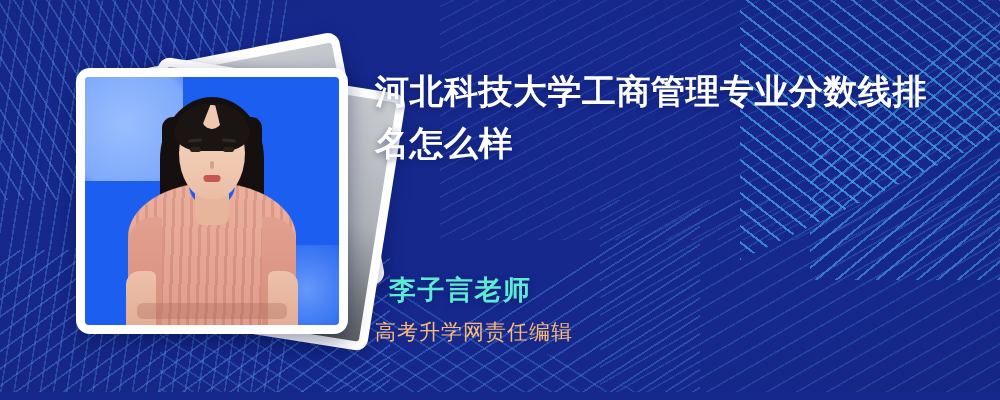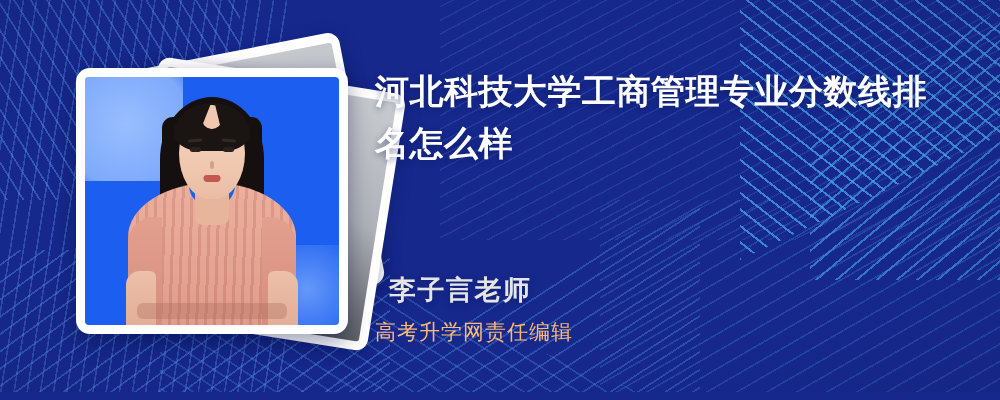--- a/index.html
+++ b/index.html
@@ -225,21 +225,21 @@
   .headline {
     position:absolute; left:0; top:66px; width:580px;
     color:#ffffff;
     font-size:34px; font-weight:bold; line-height:1.52;
     letter-spacing:.5px;
     text-shadow:0 2px 6px rgba(8,20,80,.45);
   }
 
   .author {
     position:absolute; left:14px; top:272px;
-    color:#e5e5e5; font-size:27px; font-weight:bold;
+    color:#5eead4; font-size:27px; font-weight:bold;
     letter-spacing:1.5px;
     text-shadow:0 2px 6px rgba(8,20,80,.45);
   }
   .author-role {
     position:absolute; left:0; top:318px;
     color:#fdba74; font-size:21px; font-weight:normal;
     letter-spacing:1px;
   }
 </style>
 </head>

